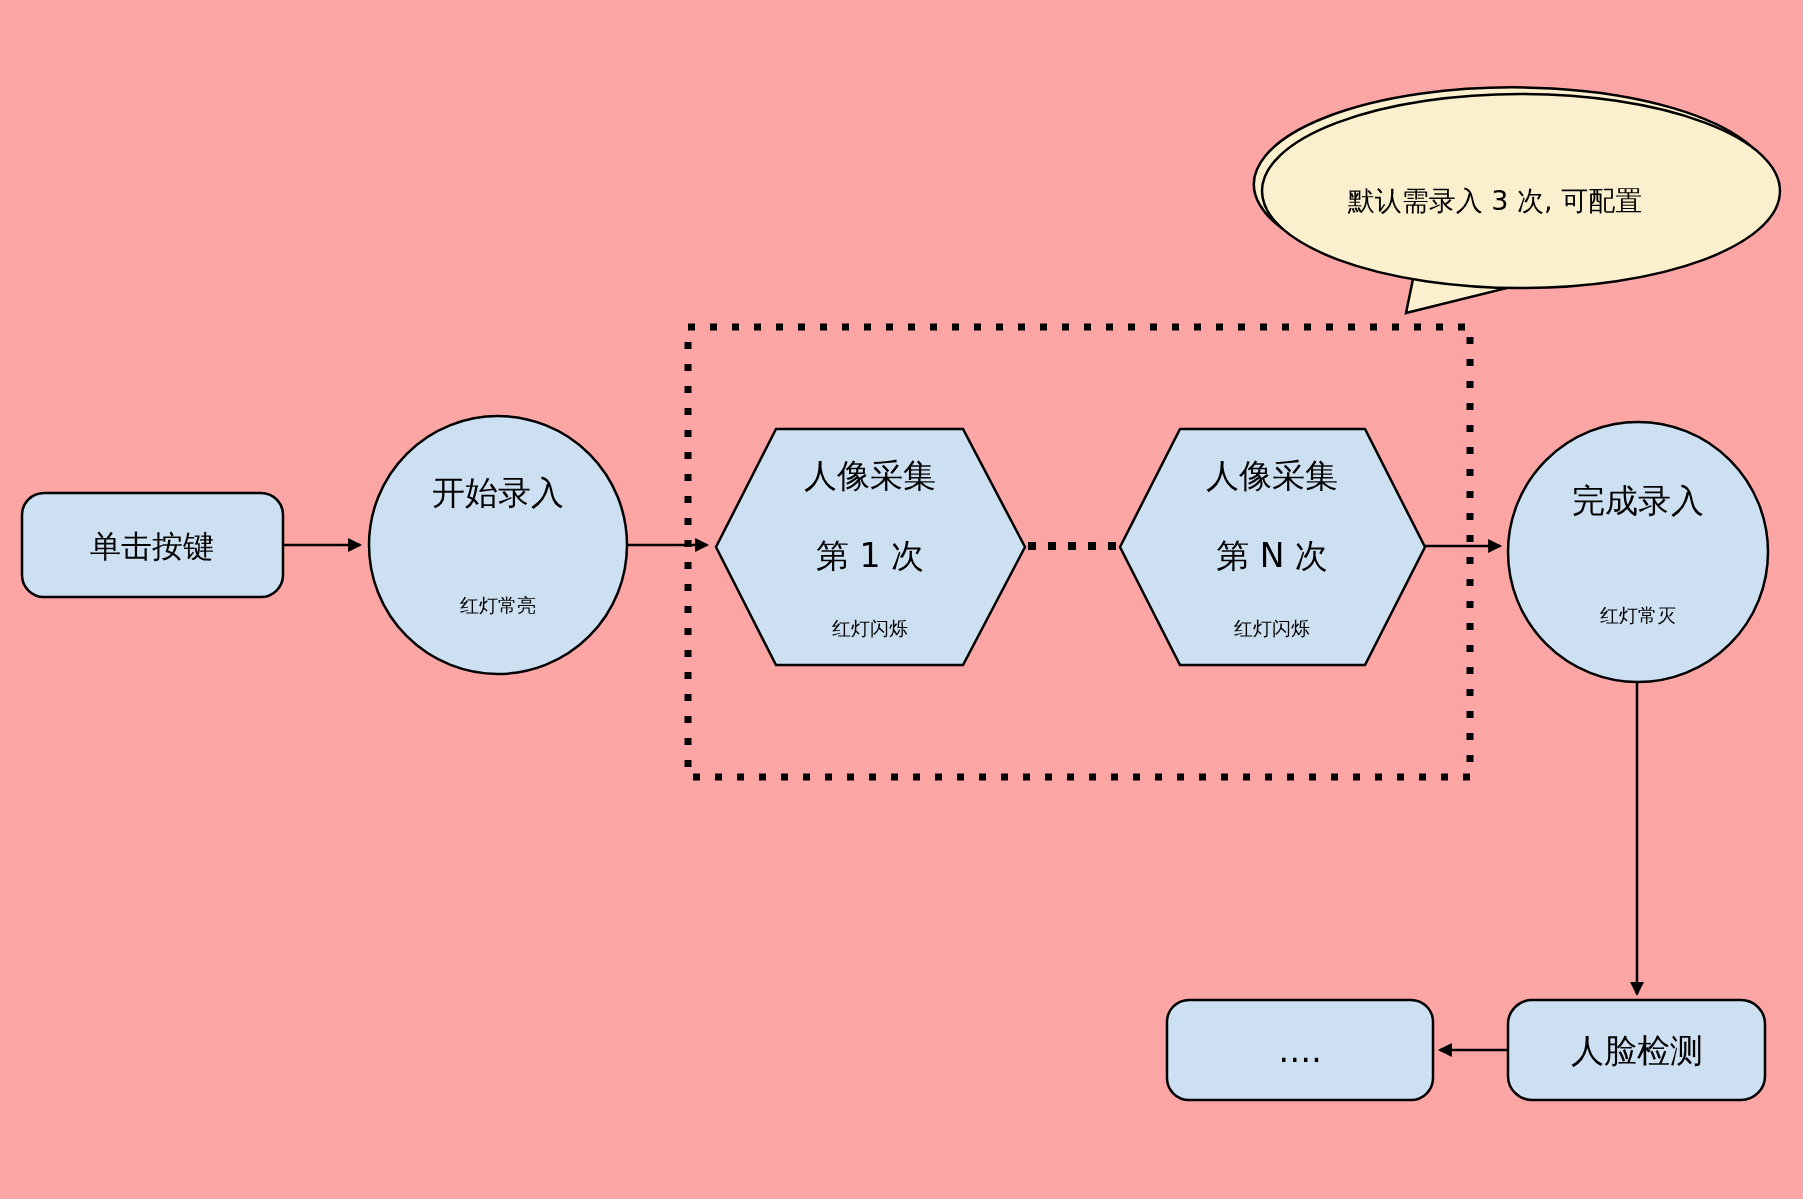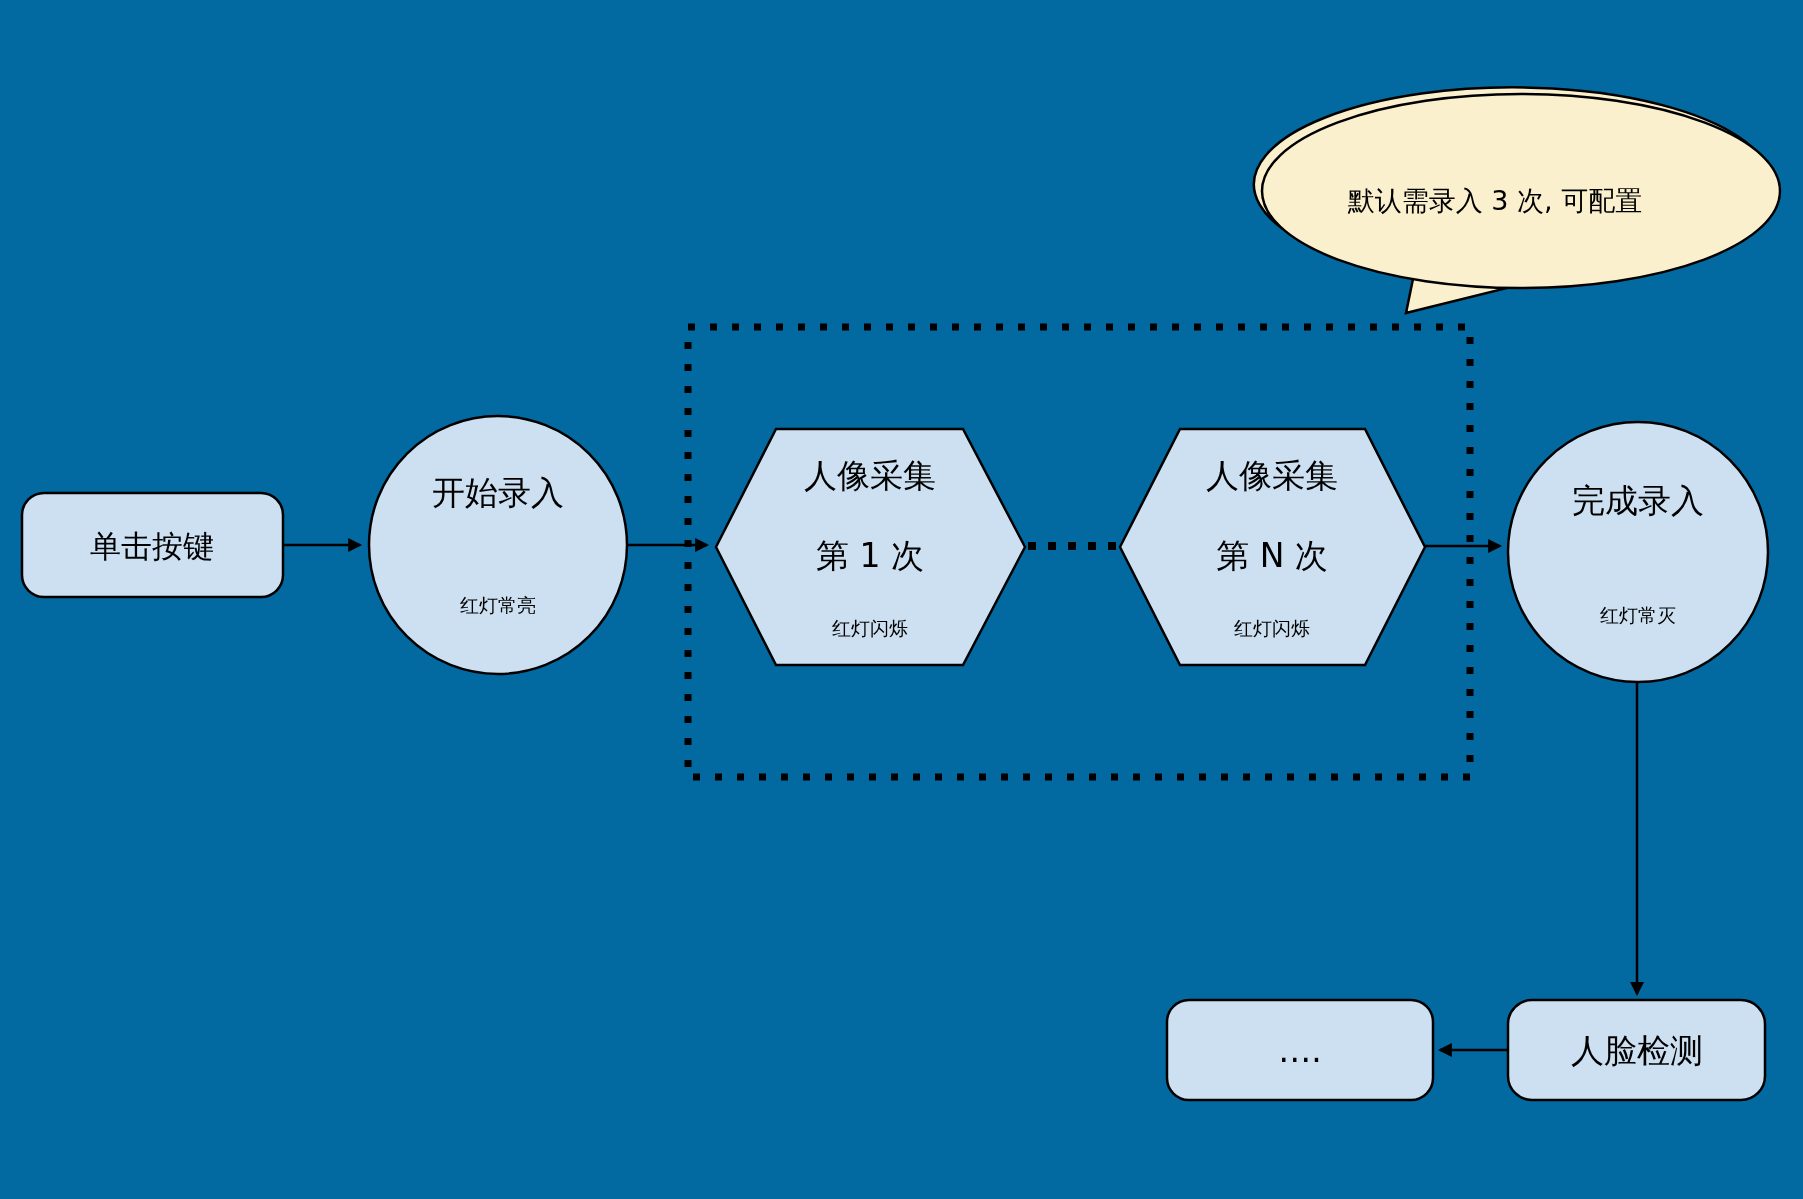--- a/index.html
+++ b/index.html
@@ -5,21 +5,21 @@
   html, body {
     margin: 0;
     padding: 0;
     background: #ffffff;
     font-family: "DejaVu Sans", "Liberation Sans", sans-serif;
   }
   .stage {
     position: relative;
     width: 1803px;
     height: 1199px;
-    background: #0369a1;
+    background: #fca5a5;
     overflow: hidden;
   }
   svg { display: block; }
   .shape {
     stroke: #000000;
     stroke-width: 2.5;
   }
   .bubble {
     stroke: #000000;
     stroke-width: 2.5;

